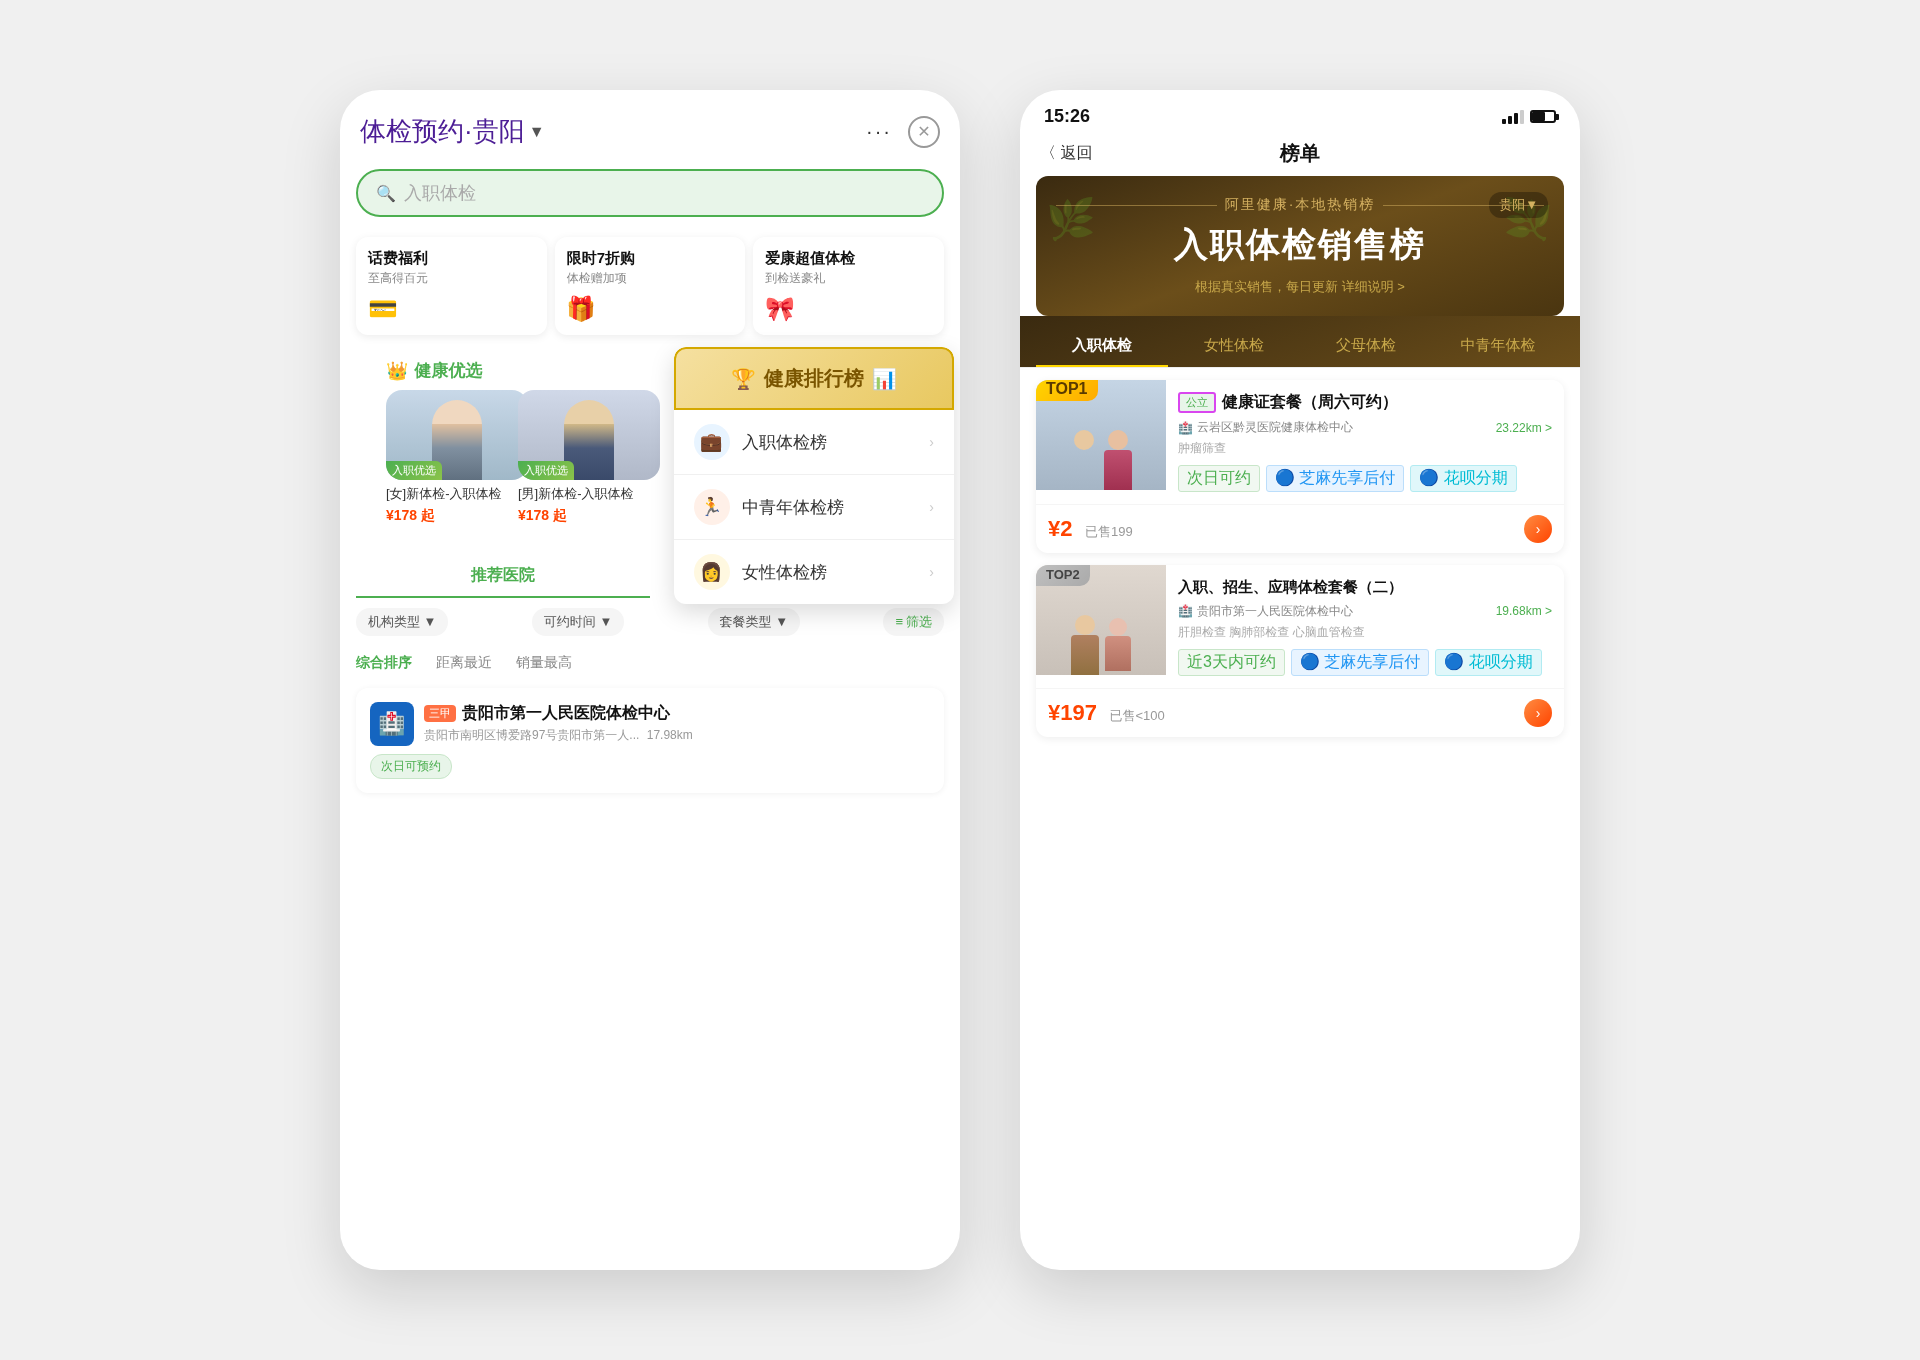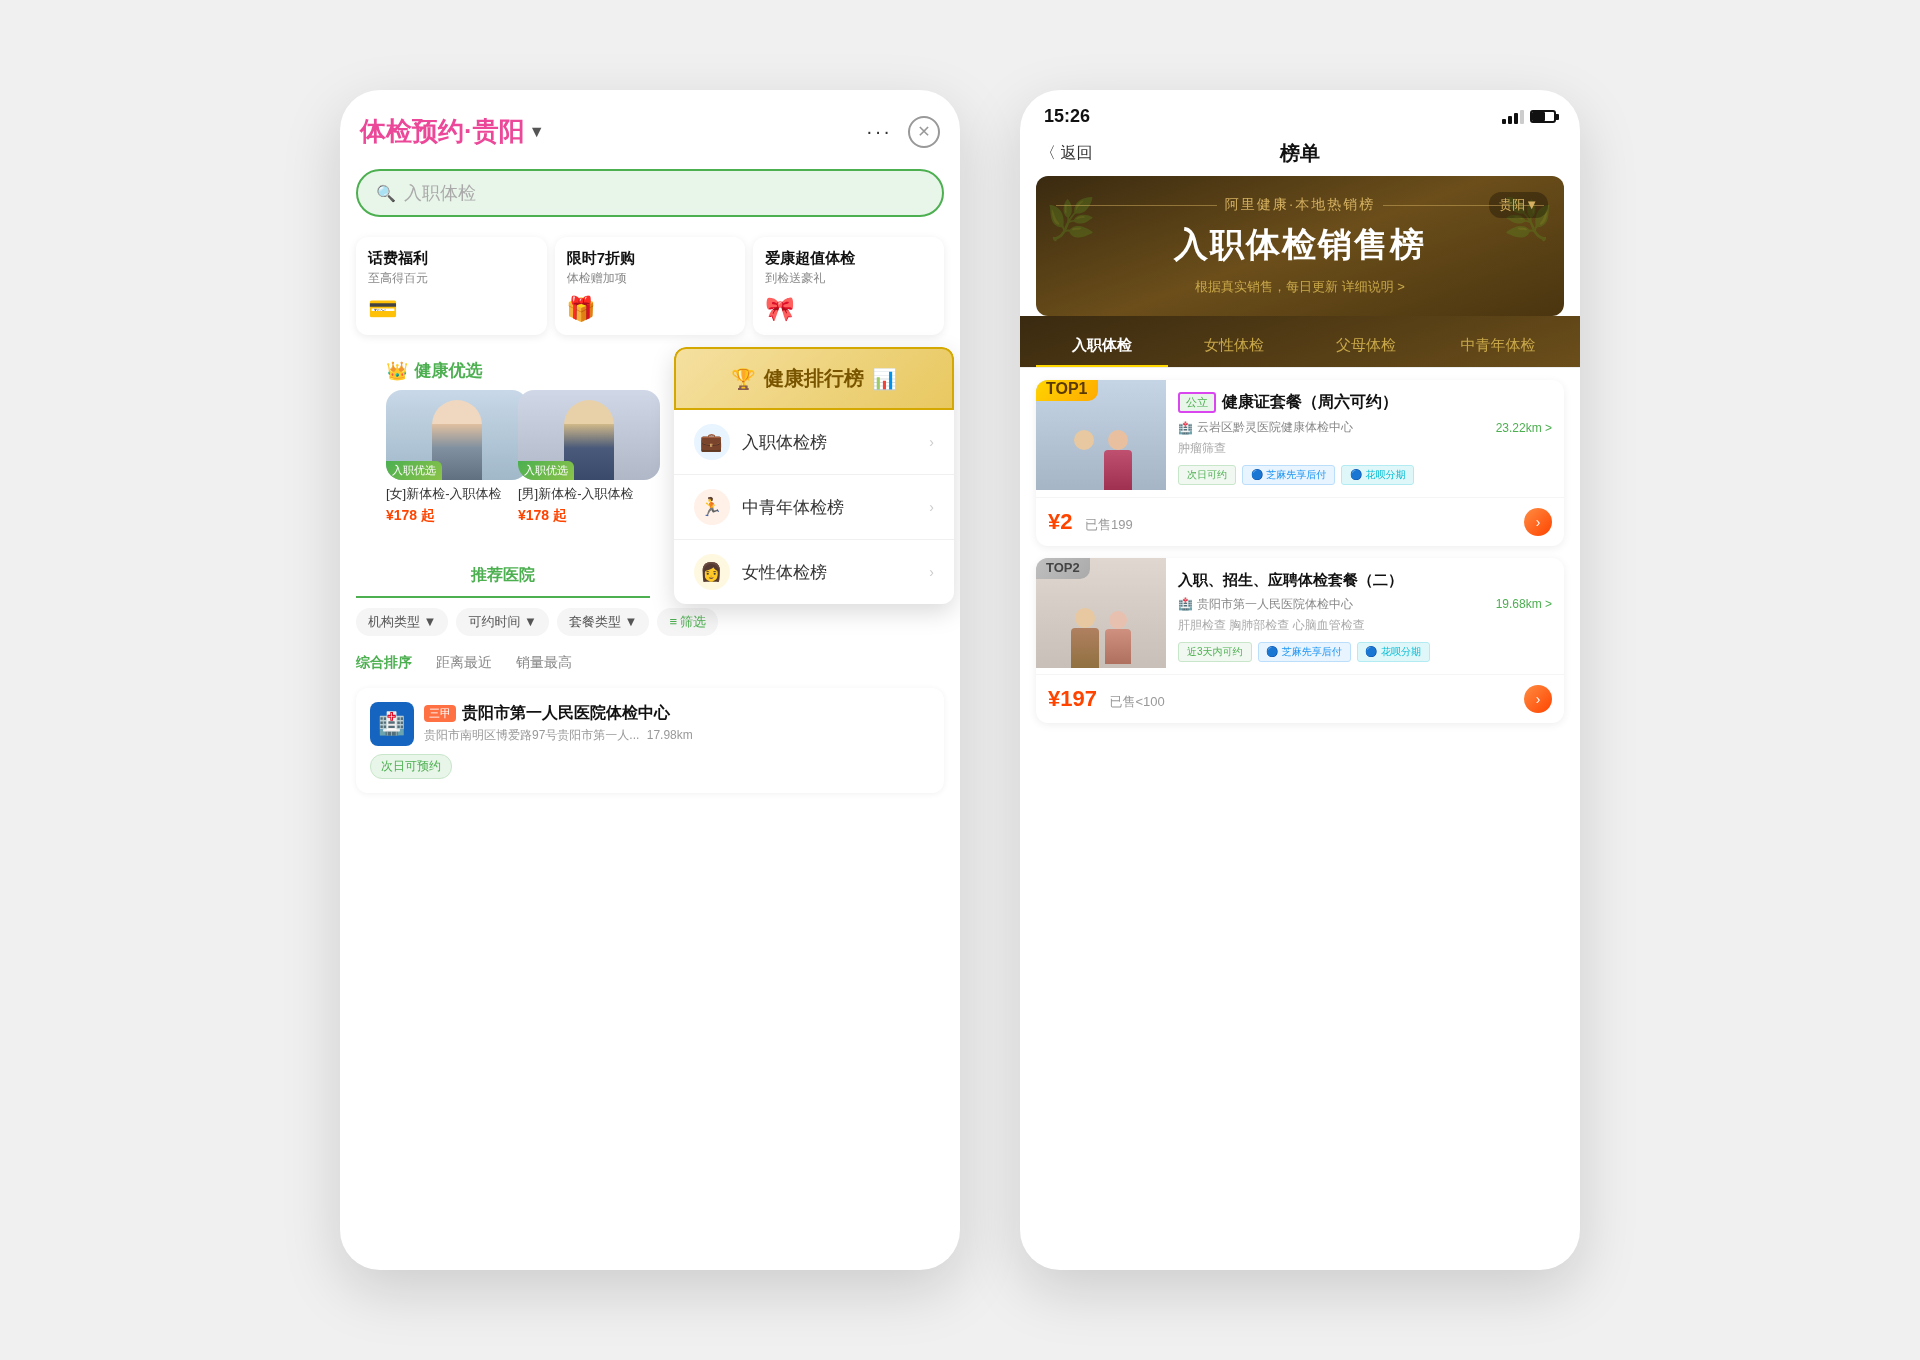--- a/index.html
+++ b/index.html
@@ -286,20 +286,21 @@
       color: #4CAF50;
       font-weight: 600;
       border-bottom: 2px solid #4CAF50;
     }
 
     .filter-row {
       display: flex;
       gap: 8px;
       padding: 10px 16px;
       align-items: center;
+      justify-content: space-between;
     }
 
     .filter-btn {
       background: #f5f5f5;
       border-radius: 16px;
       padding: 5px 12px;
       font-size: 13px;
       color: #555;
       display: flex;
       align-items: center;
@@ -666,21 +667,21 @@
     }
 
     .service-tags {
       display: flex;
       gap: 6px;
       margin-top: 8px;
       flex-wrap: wrap;
     }
 
     .svc-tag {
-      font-size: 10px;
+      font-size: 16px;
       padding: 2px 8px;
       border-radius: 3px;
       border: 1px solid;
     }
 
     .svc-green { color: #4CAF50; border-color: #c8e6c9; background: #f1f8f1; }
     .svc-blue { color: #2196F3; border-color: #bbdefb; background: #e8f4ff; }
     .svc-teal { color: #00BCD4; border-color: #b2ebf2; background: #e0f7fa; }
 
     .prod-price-row {
@@ -724,21 +725,21 @@
       border-radius: 10px 0 10px 0;
     }
   </style>
 </head>
 <body>
 
 <div class="phone-shell phone-left">
 
   <div class="left-header">
     <div style="display:flex;align-items:center;gap:4px;">
-      <span style="font-size:26px;font-weight:700;color:#ec4899;">体检预约·贵阳</span>
+      <span style="font-size:26px;font-weight:400;color:#4c1d95;">体检预约·贵阳</span>
       <span style="color:#555;font-size:16px;">▼</span>
     </div>
     <div class="header-icons">
       <span class="dots-icon">···</span>
       <div class="close-circle">
         <span>✕</span>
       </div>
     </div>
   </div>
 

